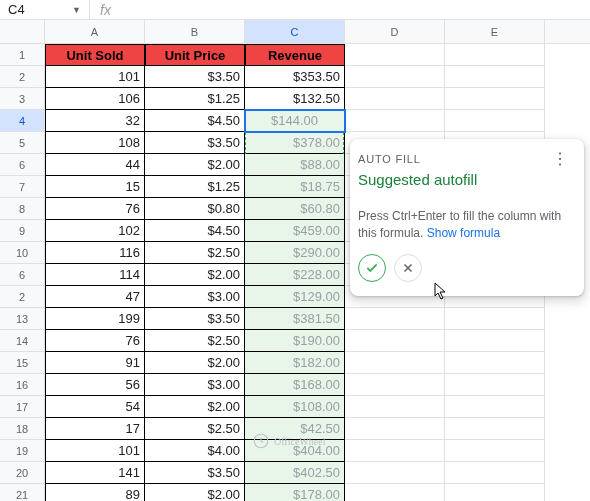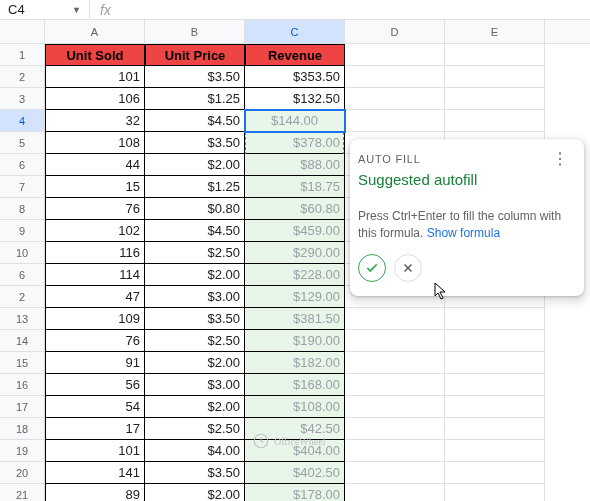--- a/index.html
+++ b/index.html
@@ -156,21 +156,21 @@
       <div class="data-row">
         <div class="row-header">2</div>
         <div class="cell bordered bordered-left">47</div>
         <div class="cell bordered">$3.00</div>
         <div class="cell bordered suggested">$129.00</div>
         <div class="cell empty"></div>
         <div class="cell empty"></div>
       </div>
       <div class="data-row">
         <div class="row-header">13</div>
-        <div class="cell bordered bordered-left">109</div>
+        <div class="cell bordered bordered-left">199</div>
         <div class="cell bordered">$3.50</div>
         <div class="cell bordered suggested">$381.50</div>
         <div class="cell empty"></div>
         <div class="cell empty"></div>
       </div>
       <div class="data-row">
         <div class="row-header">14</div>
         <div class="cell bordered bordered-left">76</div>
         <div class="cell bordered">$2.50</div>
         <div class="cell bordered suggested">$190.00</div>

